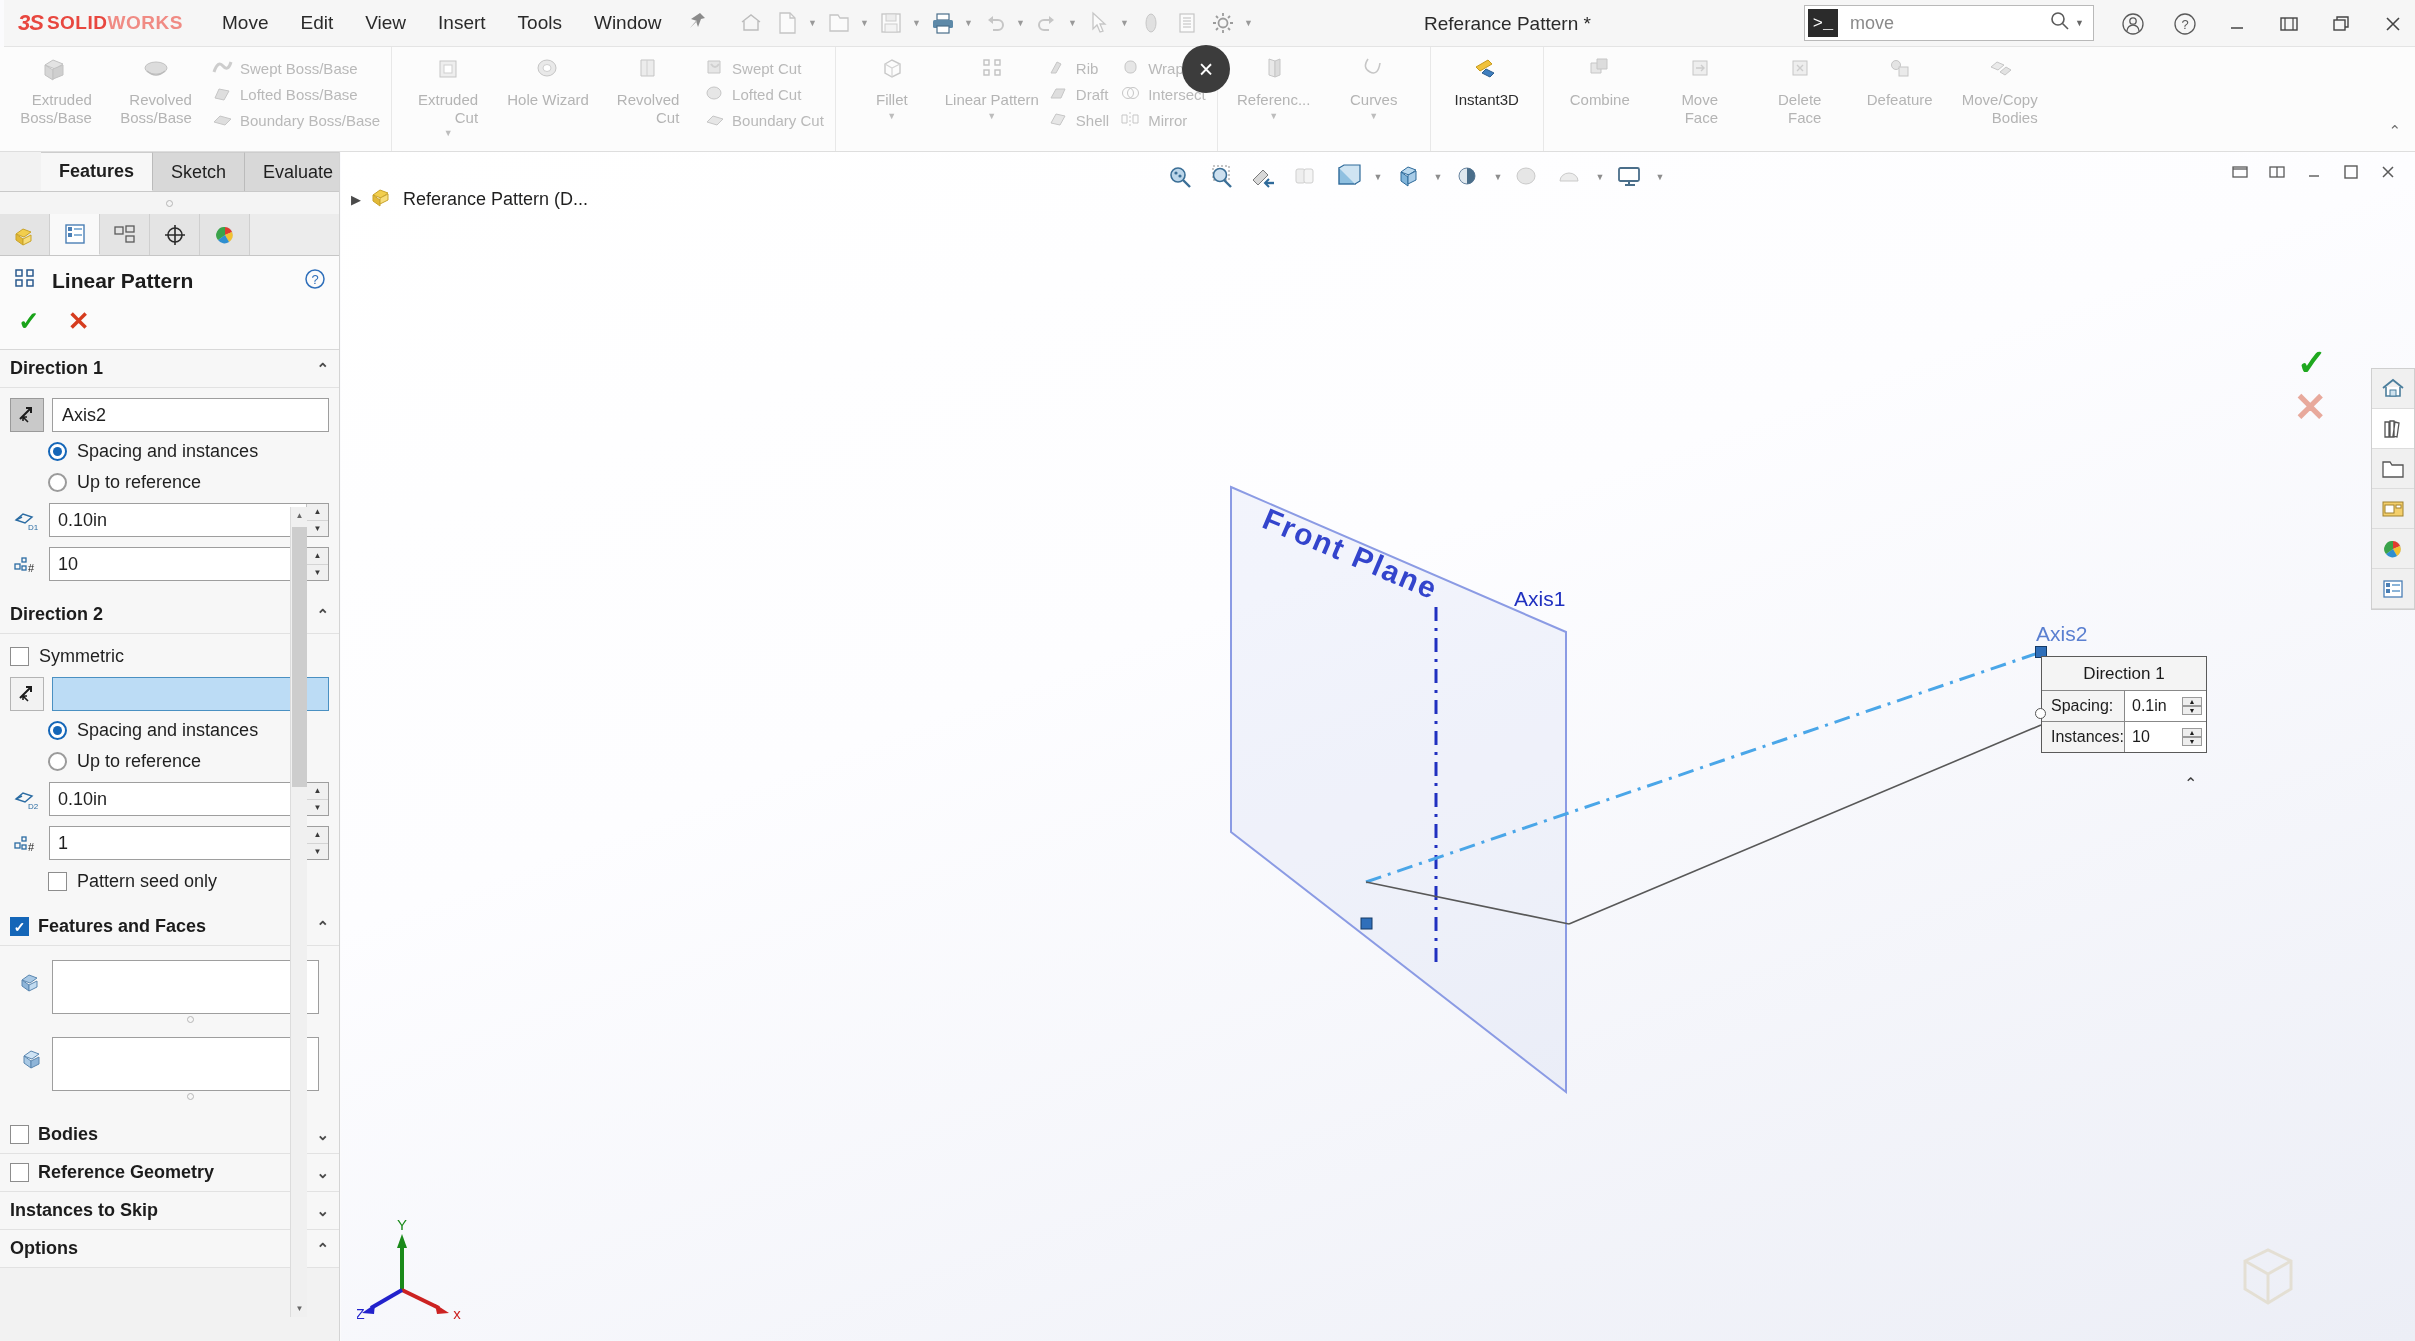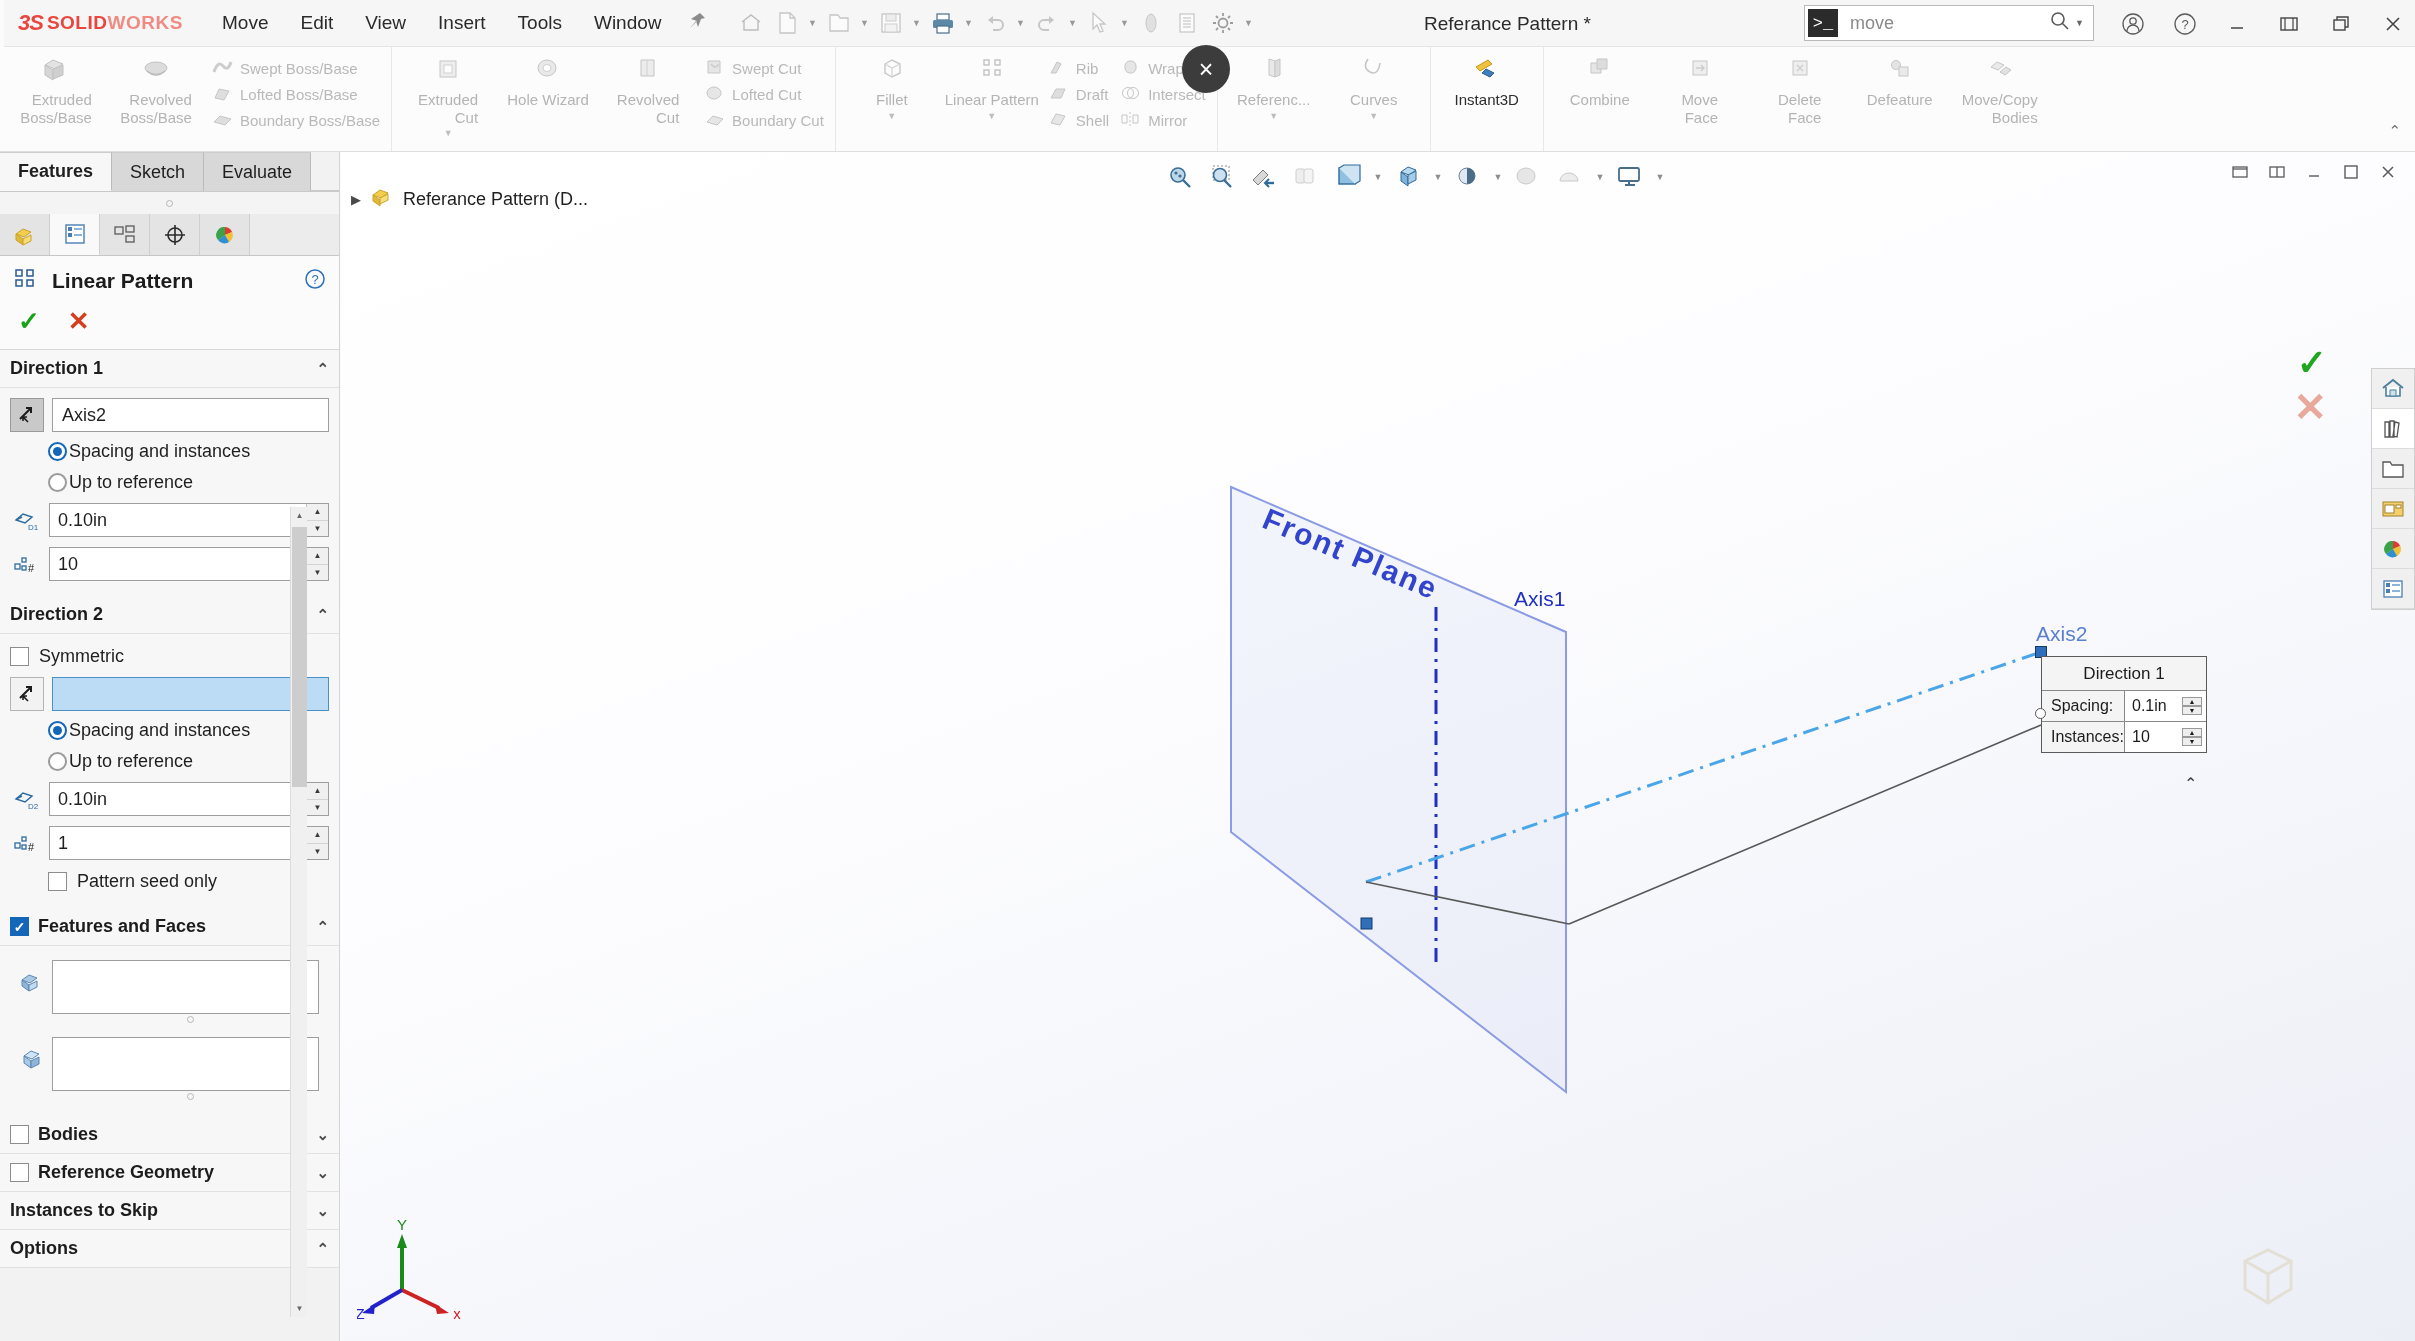--- a/index.html
+++ b/index.html
@@ -82,21 +82,21 @@
   
   .leftpanel {
     position: absolute; left: 0; top: 152px; width: 340px; height: 1189px;
     background: #f2f2f2; border-right: 1px solid #d4d4d4; overflow: hidden;
   }
   .fstabs { display: flex; height: 40px; background: #f2f2f2; border-bottom:1px solid #c9c9c9;}
   .fstab {
     padding: 0 18px; display: flex; align-items: center; font-size: 18px; color: #1f1f1f;
     background: #d8d8d8; border-right: 1px solid #bbb; border-top: 1px solid #cdcdcd;
   }
-  .fstab.active { background: #f7f7f7; font-weight: bold; border-bottom: 1px solid #f7f7f7; }
+  .fstab.active { background: #f7f7f7; font-weight: bold; border-bottom: 1px solid #f7f7f7; margin-left: 41px; }
   .fstab-fill { flex:1; background:#f2f2f2; border-bottom:1px solid #c9c9c9;}
 
   .splitbar { height: 22px; background: #f4f4f4; display:flex; align-items:center; justify-content:center; }
   .splitbar .dot { width: 7px; height: 7px; border: 1px solid #b6b6b6; border-radius: 50%; }
 
   .pmtabs { display: flex; height: 42px; background:#ececec; border-bottom: 1px solid #c6c6c6; }
   .pmtab { width: 50px; display: flex; align-items: center; justify-content: center;
            border-right: 1px solid #cfcfcf; background: #e4e4e4;}
   .pmtab.active { background: #f9f9f9; border-bottom: 1px solid #f9f9f9;}
   .pmtab-fill { flex:1; background:#ececec;}
@@ -121,21 +121,21 @@
     width: 34px; height: 34px; background: #c9c9c9; border: 1px solid #9a9a9a;
     display: flex; align-items: center; justify-content: center;
   }
   .selbtn.plain { background: #f2f2f2; border: 1px solid #b4b4b4;}
   .txtfield {
     flex: 1; height: 34px; background: #fff; border: 1px solid #9e9e9e;
     font-size: 18px; color: #1f1f1f; display: flex; align-items: center; padding-left: 9px;
   }
   .txtfield.hl { background: #bcdcf5; border: 1px solid #4a90c2; }
 
-  .radio-row { display: flex; align-items: center; gap: 2px; padding: 5px 10px 5px 48px; font-size: 18px; color: #1f1f1f; }
+  .radio-row { display: flex; align-items: center; gap: 10px; padding: 5px 10px 5px 48px; font-size: 18px; color: #1f1f1f; }
   .radio { width: 19px; height: 19px; border-radius: 50%; border: 2px solid #9b9b9b; background:#fff;
            display:flex; align-items:center; justify-content:center; }
   .radio.on { border-color: #1466b8; }
   .radio.on::after { content:""; width: 9px; height: 9px; border-radius:50%; background:#1466b8; }
 
   .numrow { display: flex; align-items: center; padding: 5px 10px; gap: 9px; }
   .numicon { width: 30px; display:flex; align-items:center; justify-content:center; }
   .numfield {
     flex: 1; height: 34px; background: #fff; border: 1px solid #9e9e9e; display: flex; align-items: center;
   }

